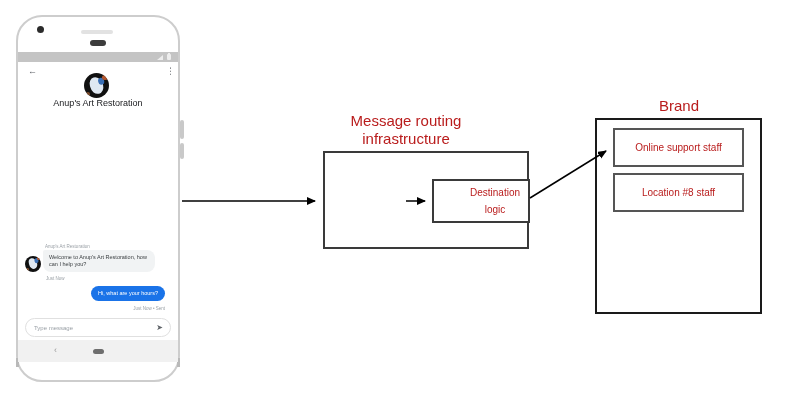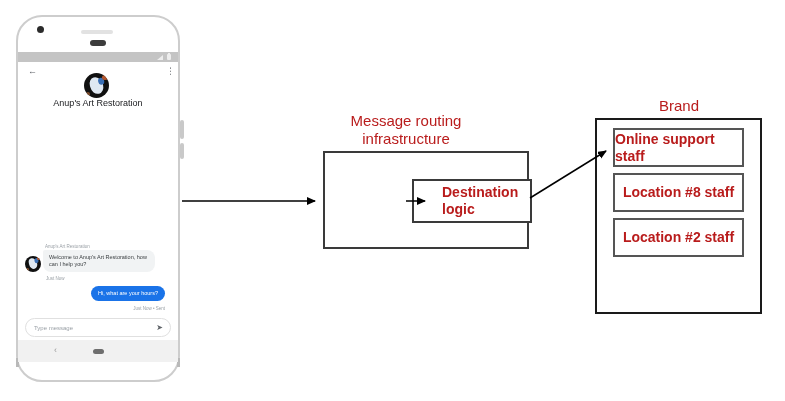--- a/index.html
+++ b/index.html
@@ -56,23 +56,23 @@
   .navbar { left:0; top:323px; width:160px; height:22px; background:#f1f1f1; }
   .nav-chevron { left:36px; top:5px; font-size:9px; color:#9a9a9a; }
   .home-pill { left:75px; top:9px; width:11px; height:4.5px; background:#6e6e6e; border-radius:2.5px; }
 
   
   .dg { position:absolute; color:#b91c1c; }
   .payload-label { left:193px; top:182px; width:112px; text-align:center; font-size:15px; }
   .routing-title { left:337px; top:112px; width:138px; text-align:center; font-size:15px; line-height:18px; }
   .routing-box { left:323px; top:151px; width:206px; height:98px; border:2px solid #3a3a3a; background:#fff; }
   .webhook-box { left:323px; top:179px; width:83px; height:44px; }
-  .dest-box { left:412px; top:179px; width:120px; height:44px;padding-left:28px; }
+  .dest-box { left:432px; top:179px; width:98px; height:44px;padding-left:28px; }
   .small-box { border:2px solid #3a3a3a; background:#fff; display:flex; align-items:center;
-               justify-content:center; text-align:left; font-size:14px; line-height:17px;font-weight:bold; }
+               justify-content:center; text-align:center; font-size:10px; line-height:17px; }
   .brand-title { left:626px; top:97px; width:106px; text-align:center; font-size:15px; }
   .brand-box { left:595px; top:118px; width:167px; height:196px; border:2px solid #1a1a1a; background:#fff; }
   .brand-item { left:613px; width:131px; height:39px; border-color:#555; }
   .bi0 { top:128px; } .bi1 { top:173px; } .bi2 { top:218px; } .bi3 { top:263px; }
 
   #arrows { position:absolute; left:0; top:0; z-index:5; pointer-events:none; }
 </style>
 </head>
 <body>
 
@@ -125,21 +125,20 @@
 
 
   <div class="dg routing-title">Message routing infrastructure</div>
   <div class="dg routing-box"></div>
   <div class="dg small-box dest-box">Destination logic</div>
 
   <div class="dg brand-title">Brand</div>
   <div class="dg brand-box"></div>
   <div class="dg small-box brand-item bi0">Online support staff</div>
   <div class="dg small-box brand-item bi1">Location #8 staff</div>
-  <div class="dg small-box brand-item bi2">Location #2 staff</div>
 
   <svg id="arrows" width="785" height="401" viewBox="0 0 785 401">
     <defs>
       <marker id="ah" markerWidth="12" markerHeight="10" refX="8" refY="4" orient="auto" markerUnits="userSpaceOnUse">
         <path d="M0,0 L9,4 L0,8 z" fill="#000"></path>
       </marker>
     </defs>
     <line x1="182" y1="201" x2="315" y2="201" stroke="#000" stroke-width="1.5" marker-end="url(#ah)"></line>
     <line x1="406" y1="201" x2="425" y2="201" stroke="#000" stroke-width="1.5" marker-end="url(#ah)"></line>
     <line x1="530" y1="198" x2="606" y2="151" stroke="#000" stroke-width="1.5" marker-end="url(#ah)"></line>

